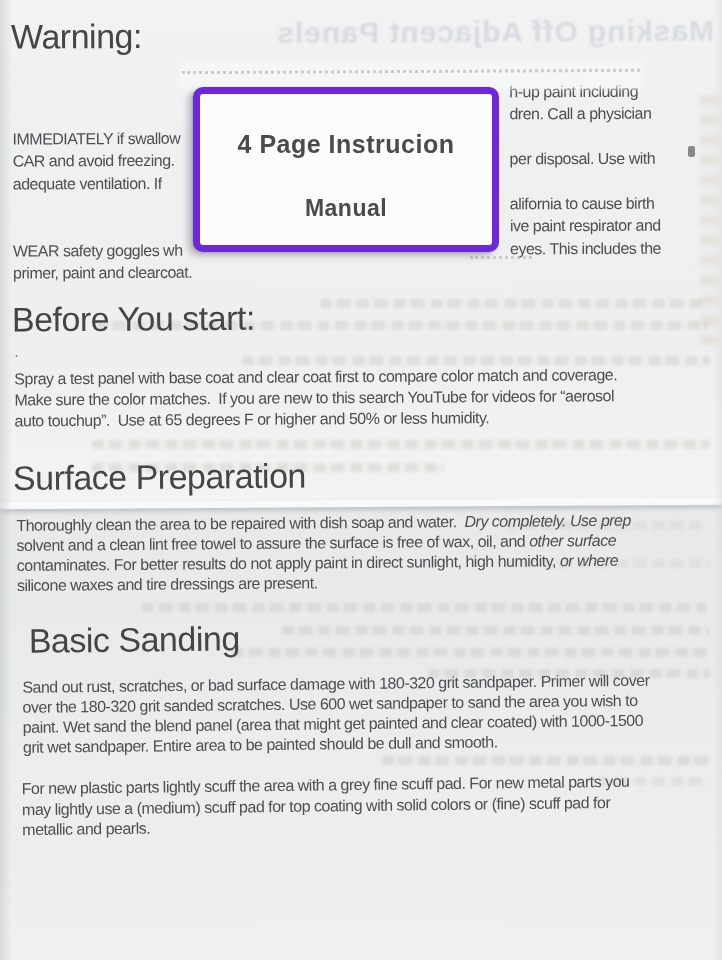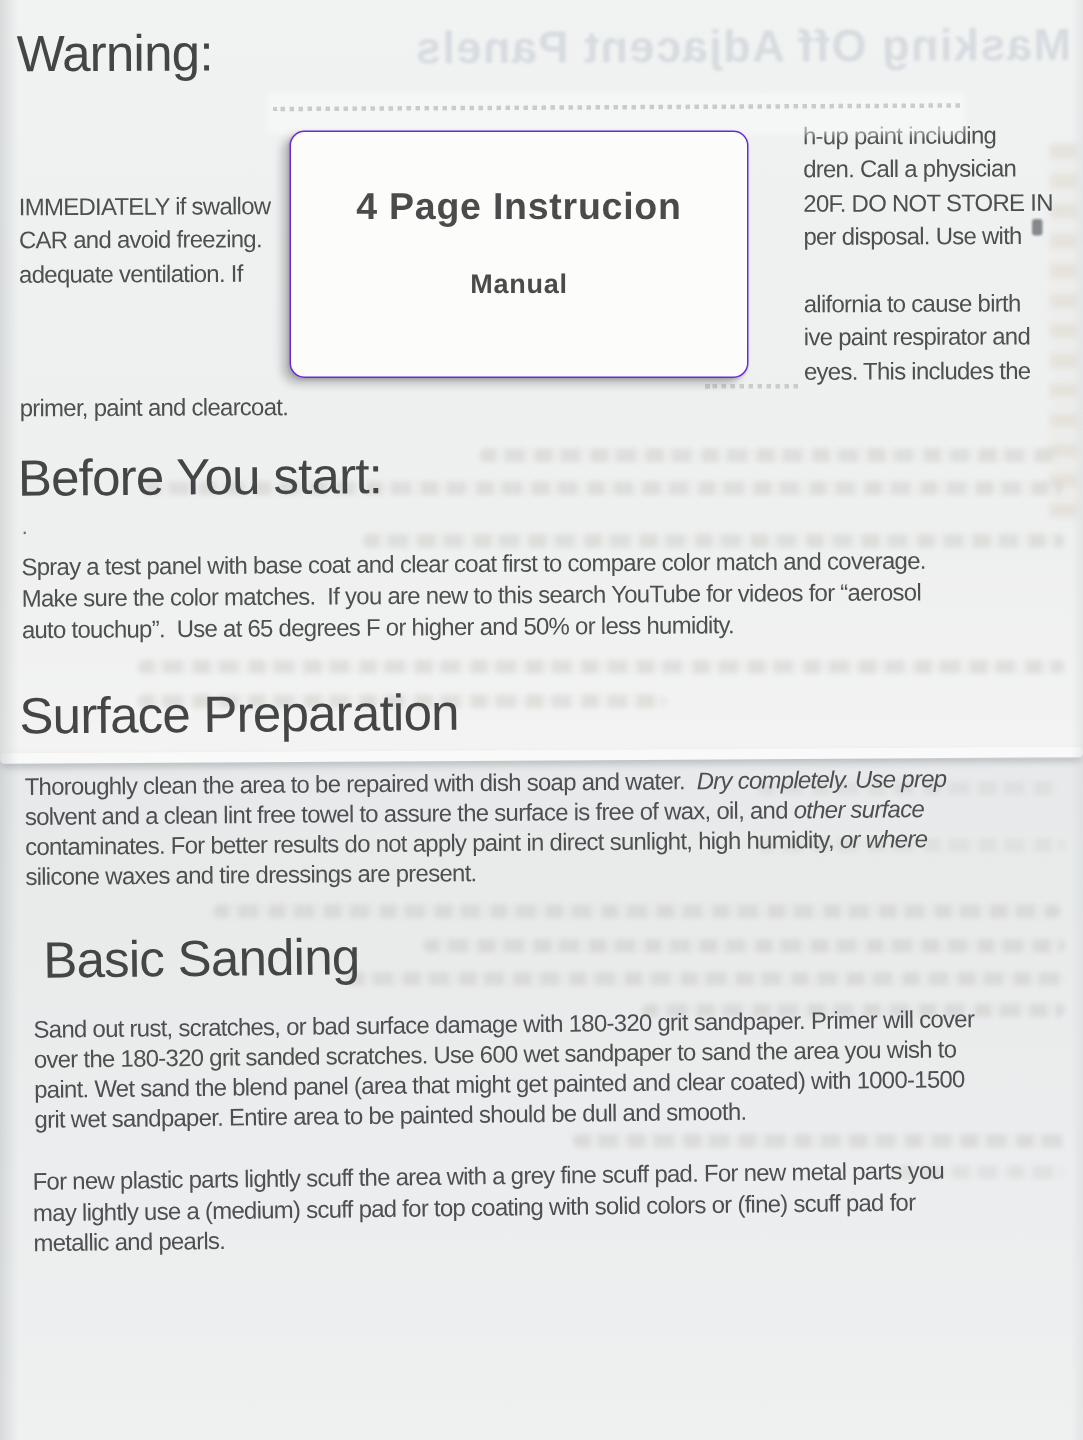--- a/index.html
+++ b/index.html
@@ -54,43 +54,43 @@
   
   .sec{position:absolute;left:0;top:0;width:722px;height:960px;pointer-events:none;}
   .h1{
     position:absolute;font-size:34px;font-weight:400;letter-spacing:-0.5px;
     color:#434546;white-space:nowrap;
   }
   .para{position:absolute;font-size:16px;letter-spacing:-0.5px;color:#4d4f50;}
   .tline{position:relative;white-space:pre;height:var(--lh,22px);}
   .tline .ital{font-style:italic;}
   .wl{position:absolute;left:0;top:0;}
-  .wr{position:absolute;left:523px;top:0;}
+  .wr{position:absolute;left:497px;top:0;}
   
   .backing-band{
     position:absolute;left:178px;top:62px;width:466px;height:28px;
     background:rgba(250,250,249,.55);filter:blur(2px);border-radius:4px;
   }
   .perforation{
     position:absolute;left:182px;top:70px;width:458px;height:0;
     border-top:3px dotted rgba(148,153,156,.45);
     transform:rotate(-0.3deg);
   }
   .perforation2{
     position:absolute;left:470px;top:256px;width:62px;height:0;
     border-top:3px dotted rgba(148,153,156,.40);
   }
   .overlay-label{
     position:absolute;left:193px;top:87px;width:306px;height:165px;
-    background:#fcfcfb;border:1px solid #6d28d9;border-radius:10px;
+    background:#fcfcfb;border:7px solid #6d28d9;border-radius:10px;
     box-shadow:-5px 4px 6px rgba(105,110,113,.40), -1px 1px 2px rgba(120,125,128,.35);
     text-align:center;box-sizing:border-box;padding-top:36px;
   }
   .label-l1{font-size:25px;font-weight:700;letter-spacing:.5px;color:#4b4b4b;}
-  .label-l2{font-size:18px;font-weight:700;letter-spacing:.5px;color:#4b4b4b;margin-top:26px;}
+  .label-l2{font-size:23px;font-weight:700;letter-spacing:.5px;color:#4b4b4b;margin-top:36px;}
   
   .stray-mark{
     position:absolute;left:14px;top:346px;font-size:15px;color:#55585a;opacity:.85;
   }
   .edge-smudge{
     position:absolute;left:688px;top:146px;width:7px;height:11px;
     background:#6d7072;border-radius:2px;filter:blur(.6px);opacity:.8;
   }
 </style>
 </head>
@@ -116,26 +116,26 @@
 <div class="ghostline" style="left:232px;top:648px;width:478px"></div>
 <div class="ghostline" style="left:428px;top:669px;width:282px"></div>
 <div class="ghostline" style="left:382px;top:756px;width:328px"></div>
 <div class="ghostline" style="left:598px;top:777px;width:112px;opacity:.7"></div>
 
 <div class="sec" style="transform:rotate(-0.25deg)">
   <div class="h1" style="left:13px;top:16px">Warning:</div>
   <div class="para" style="left:14px;top:84px;width:700px;--lh:22.4px">
       <div class="tline"><span class="wr">h-up paint including</span></div>
       <div class="tline"><span class="wr">dren. Call a physician</span></div>
-      <div class="tline"><span class="wl">IMMEDIATELY if swallow</span><span class="wr">20F. DO NOT STORE IN</span></div>
+      <div class="tline"><span class="wl">IMMEDIATELY if swallow</span></div>
       <div class="tline"><span class="wl">CAR and avoid freezing.</span><span class="wr">per disposal. Use with</span></div>
       <div class="tline"><span class="wl">adequate ventilation. If</span></div>
       <div class="tline"><span class="wr">alifornia to cause birth</span></div>
       <div class="tline"><span class="wr">ive paint respirator and</span></div>
-      <div class="tline"><span class="wr">eyes. This includes the</span></div>
+      <div class="tline"><span class="wl">WEAR safety goggles wh</span><span class="wr">eyes. This includes the</span></div>
       <div class="tline"><span class="wl">primer, paint and clearcoat.</span><span class="wr"></span></div>
     </div>
 </div>
 
 <div class="sec" style="transform:rotate(-0.4deg)">
   <div class="h1" style="left:13px;top:298px">Before You start:</div>
   <div class="para" style="left:15px;top:368px;width:700px;--lh:21px">
       <div class="tline">Spray a test panel with base coat and clear coat first to compare color match and coverage.</div>
       <div class="tline">Make sure the color matches.  If you are new to this search YouTube for videos for “aerosol</div>
       <div class="tline">auto touchup”.  Use at 65 degrees F or higher and 50% or less humidity.</div>

